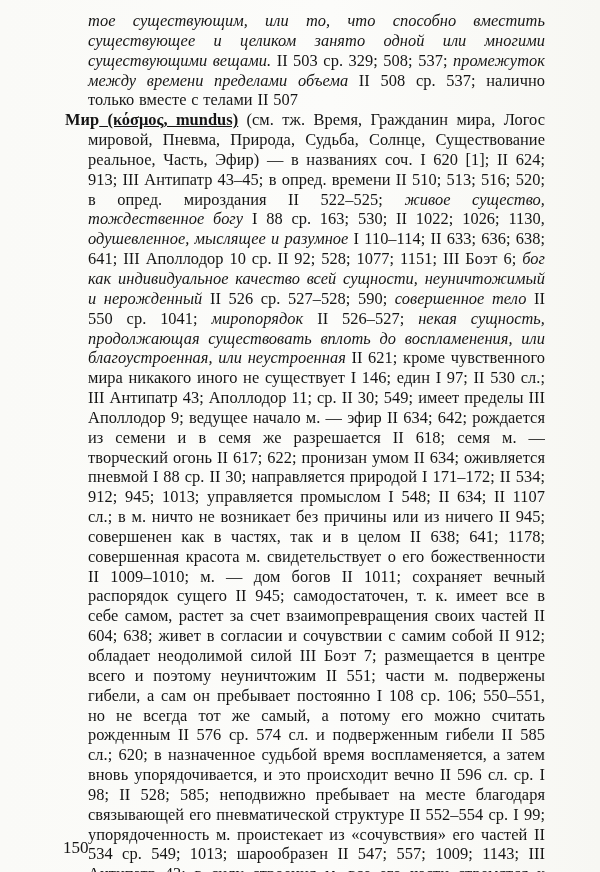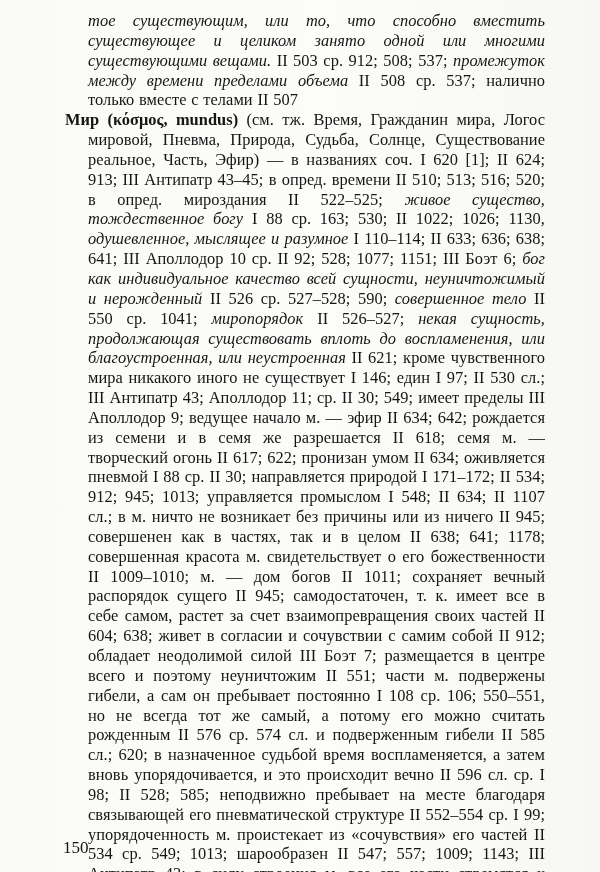--- a/index.html
+++ b/index.html
@@ -26,31 +26,31 @@
   }
   p.entry{
     margin:0;
     padding-left:23px;
     text-indent:-23px;
   }
   p.entry.cont{
     text-indent:0;
   }
   .it{font-style:italic;margin-top:20px;}
-  .bd{font-weight:bold;}
+  .bd{font-weight:bold;text-decoration:underline;}
   b.headword{font-weight:bold;}
   .page-number{
     position:absolute;
     left:63px;top:838px;
     font-size:17px;
     line-height:20px;
   }
 </style>
 </head>
 <body>
 
 <div class="page">
   <div class="text-block">
-      <p class="entry cont"><span class="it">тое существующим, или то, что способно вместить существующее и целиком занято одной или многими существующими вещами.</span><span> II 503 ср. 912; 508; 537; </span><span class="it">промежуток между времени пределами объема</span><span> II 508 ср. 537; налично только вместе с телами II 507</span></p>
+      <p class="entry cont"><span class="it">тое существующим, или то, что способно вместить существующее и целиком занято одной или многими существующими вещами.</span><span> II 503 ср. 329; 508; 537; </span><span class="it">промежуток между времени пределами объема</span><span> II 508 ср. 537; налично только вместе с телами II 507</span></p>
       <p class="entry"><b class="headword">Мир</b><span class="bd"> (κόσμος, mundus)</span><span> (см. тж. Время, Гражданин мира, Логос мировой, Пневма, Природа, Судьба, Солнце, Существование реальное, Часть, Эфир) — в названиях соч. I 620 [1]; II 624; 913; III Антипатр 43–45; в опред. времени II 510; 513; 516; 520; в опред. мироздания II 522–525; </span><span class="it">живое существо, тождественное богу</span><span> I 88 ср. 163; 530; II 1022; 1026; 1130, </span><span class="it">одушевленное, мыслящее и разумное</span><span> I 110–114; II 633; 636; 638; 641; III Аполлодор 10 ср. II 92; 528; 1077; 1151; III Боэт 6; </span><span class="it">бог как индивидуальное качество всей сущности, неуничтожимый и нерожденный</span><span> II 526 ср. 527–528; 590; </span><span class="it">совершенное тело</span><span> II 550 ср. 1041; </span><span class="it">миропорядок</span><span> II 526–527; </span><span class="it">некая сущность, продолжающая существовать вплоть до воспламенения, или благоустроенная, или неустроенная</span><span> II 621; кроме чувственного мира никакого иного не существует I 146; един I 97; II 530 сл.; III Антипатр 43; Аполлодор 11; ср. II 30; 549; имеет пределы III Аполлодор 9; ведущее начало м. — эфир II 634; 642; рождается из семени и в семя же разрешается II 618; семя м. — творческий огонь II 617; 622; пронизан умом II 634; оживляется пневмой I 88 ср. II 30; направляется природой I 171–172; II 534; 912; 945; 1013; управляется промыслом I 548; II 634; II 1107 сл.; в м. ничто не возникает без причины или из ничего II 945; совершенен как в частях, так и в целом II 638; 641; 1178; совершенная красота м. свидетельствует о его божественности II 1009–1010; м. — дом богов II 1011; сохраняет вечный распорядок сущего II 945; самодостаточен, т. к. имеет все в себе самом, растет за счет взаимопревращения своих частей II 604; 638; живет в согласии и сочувствии с самим собой II 912; обладает неодолимой силой III Боэт 7; размещается в центре всего и поэтому неуничтожим II 551; части м. подвержены гибели, а сам он пребывает постоянно I 108 ср. 106; 550–551, но не всегда тот же самый, а потому его можно считать рожденным II 576 ср. 574 сл. и подверженным гибели II 585 сл.; 620; в назначенное судьбой время воспламеняется, а затем вновь упорядочивается, и это происходит вечно II 596 сл. ср. I 98; II 528; 585; неподвижно пребывает на месте благодаря связывающей его пневматической структуре II 552–554 ср. I 99; упорядоченность м. проистекает из «сочувствия» его частей II 534 ср. 549; 1013; шарообразен II 547; 557; 1009; 1143; III Антипатр 43; в силу строения м. все его части стремятся к центру II 550; 1143, обеспечивая его неподвижность II 554; устойчив благодаря равновесному смешению четырех элементов II 555; имеет пределы II 30; 534; обладает пространственными измерениями (верх, низ и т. д.) II 557; представляет собой</span></p>
     </div>
   <div class="page-number">150</div>
 </div>
 
 </body></html>

